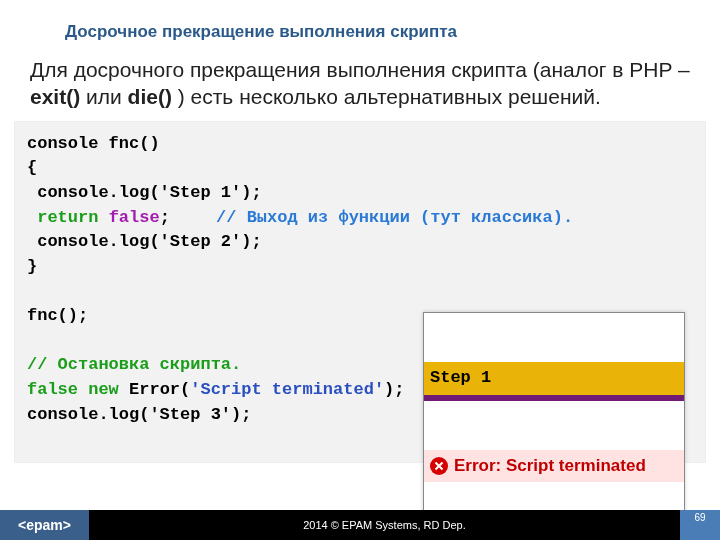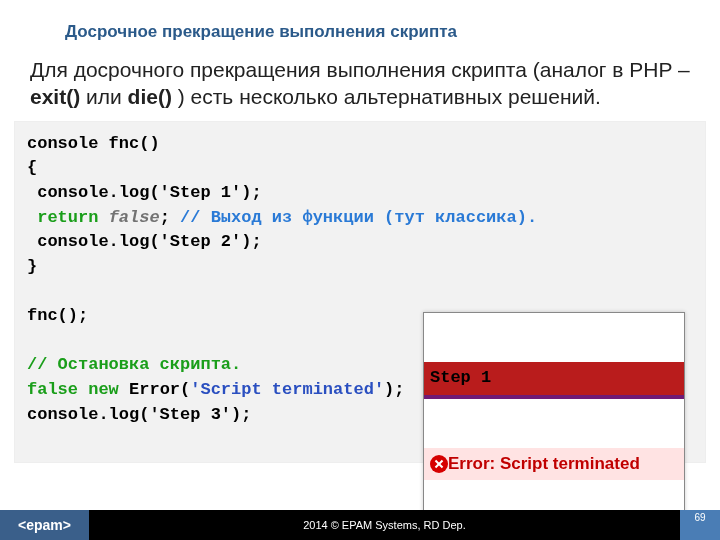--- a/index.html
+++ b/index.html
@@ -32,46 +32,47 @@
     border: 1px solid #eee;
     padding: 10px 12px 10px 12px;
     font-family: "Courier New", monospace;
     font-size: 17px;
     font-weight: bold;
     line-height: 1.45;
     white-space: pre;
     position: relative;
   }
   .c-kw { color: #1a9e1a; }       
-  .c-false { color: #737373; font-style: italic; }    
-  .c-comment { color: #2a7ad6; }  
+  .c-false { color: #a21caf; }    
+  .c-comment { color: #2a7ad6; margin-left: 36px; }  
   .c-comment2 { color: #1a9e1a; } 
   .c-str { color: #2a4fc0; }      
   .console-popup {
     position: absolute;
     right: 20px;
     top: 190px;
     width: 260px;
     background: #fff;
     border: 1px solid #888;
     box-shadow: 0 0 4px rgba(0,0,0,0.2);
   }
   .console-row {
     padding: 4px 6px;
     font-family: "Courier New", monospace;
     font-size: 17px;
-    border-bottom: 4px solid #701a75;
-    background: #b91c1c;
+    border-bottom: 6px solid #701a75;
+    background: #eab308;
   }
   .console-err-row {
     background: #ffe3e3;
     padding: 4px 6px;
     font-size: 17px;
     display: flex;
     align-items: center;
+    gap: 6px;
   }
   .err-icon {
     width: 18px;
     height: 18px;
     background: #d60000;
     border-radius: 50%;
     position: relative;
     flex: 0 0 18px;
   }
   .err-icon::before, .err-icon::after {

